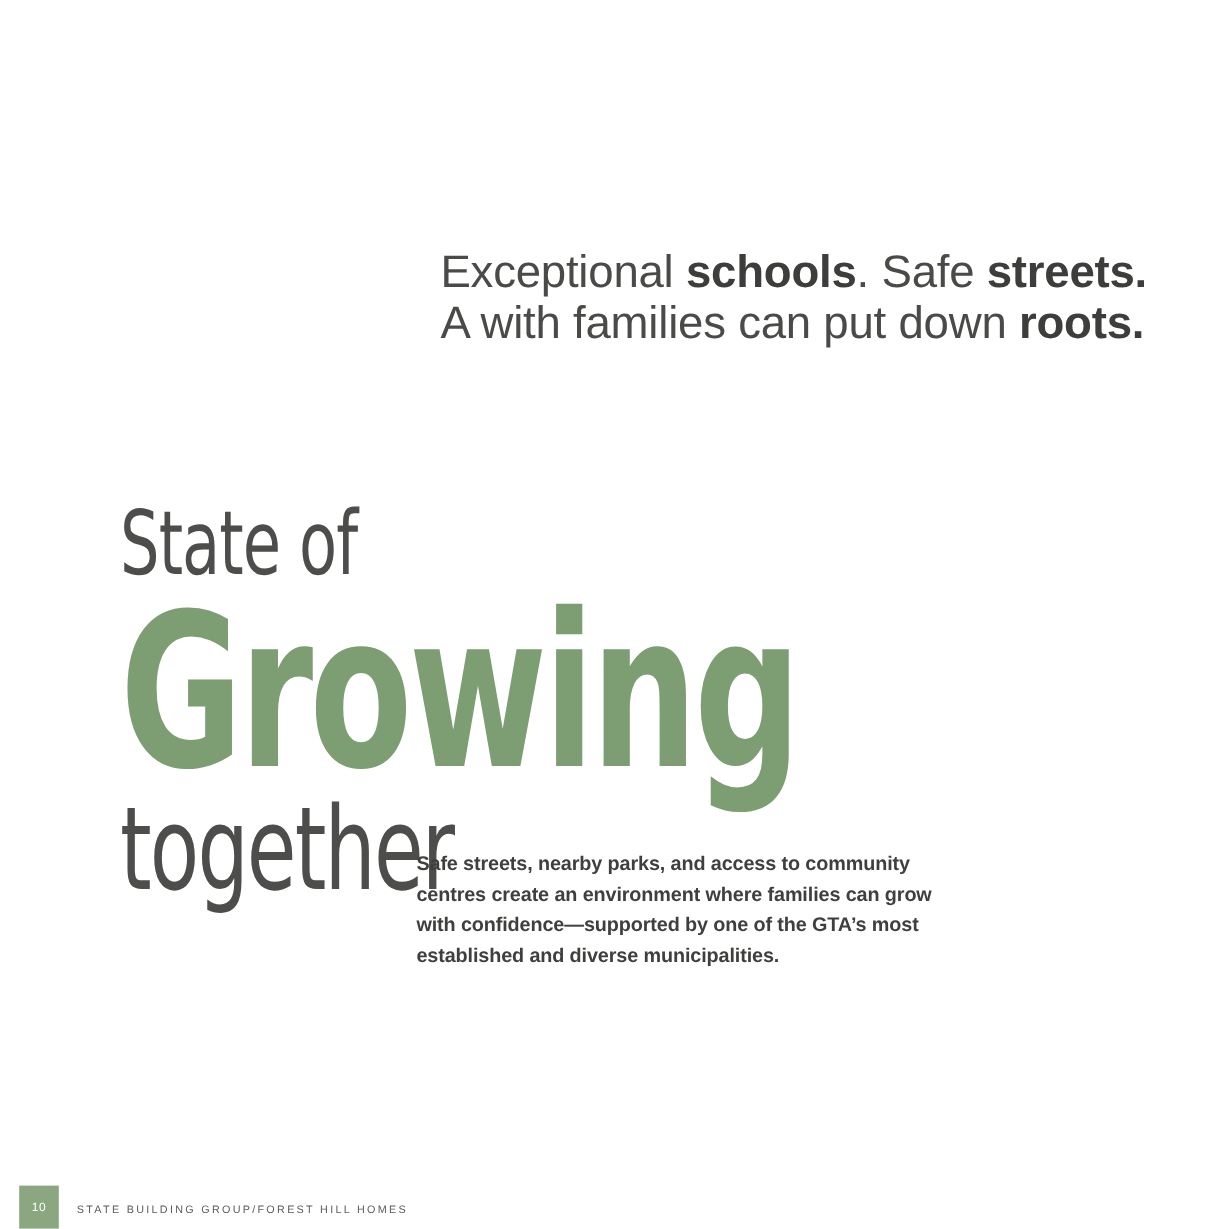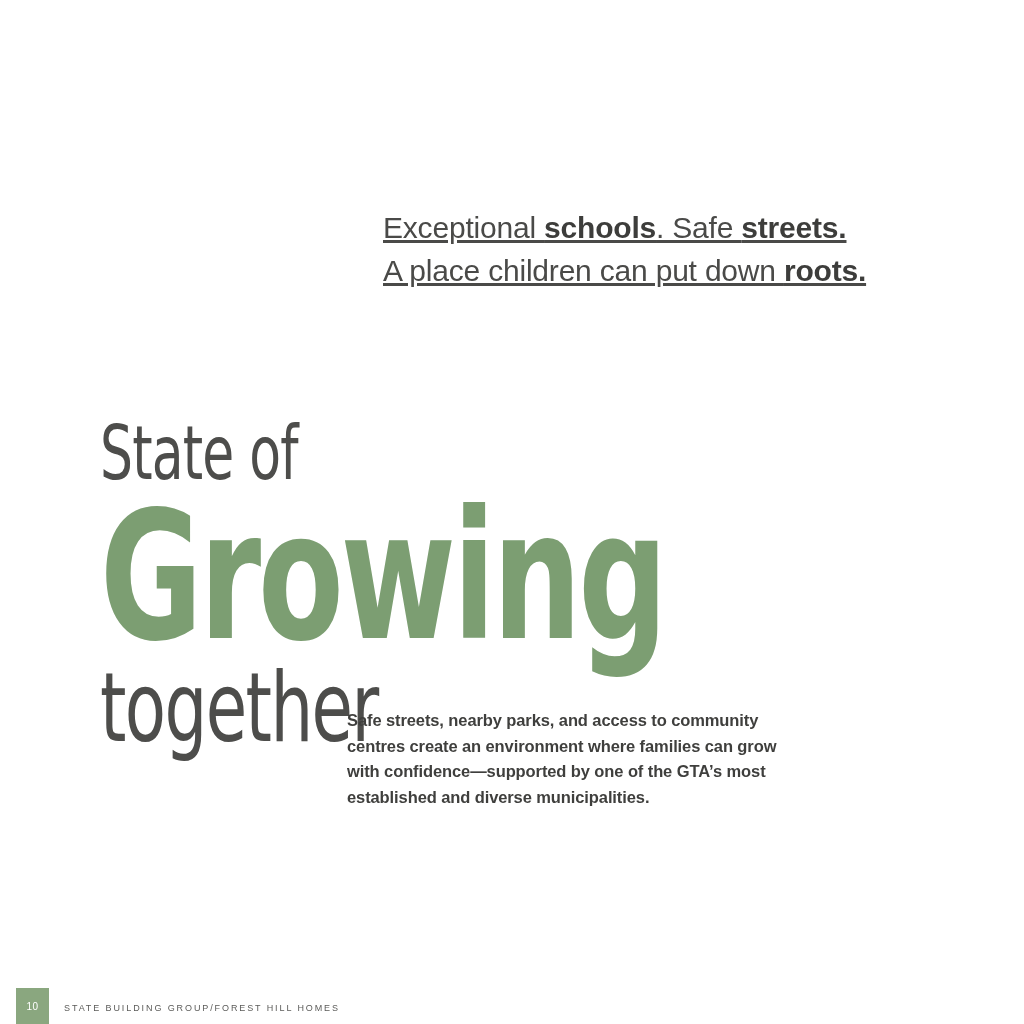--- a/index.html
+++ b/index.html
@@ -18,30 +18,29 @@
   .page {
     position: relative;
     width: 1024px;
     height: 1024px;
     background: #ffffff;
   }
 
   
   .lead {
     position: absolute;
-    left: 383px;
+    left: 367px;
     top: 206px;
     width: 600px;
     font-family: "Liberation Sans", sans-serif;
-    font-size: 30px;
+    font-size: 38px;
     line-height: 43px;
     color: #4a4a48;
     letter-spacing: -0.2px;
     font-weight: 400;
-    text-decoration: underline;
   }
   .lead .b {
     font-weight: 700;
     color: #3d3d3b;
   }
   .lead-line {
     display: block;
     white-space: nowrap;
   }
 
@@ -147,21 +146,21 @@
     margin-top: 12px;
   }
 </style>
 </head>
 <body>
 
 <div class="page">
 
   <div class="lead">
     <span class="lead-line"><span>Exceptional </span><span class="b">schools</span><span>. Safe </span><span class="b">streets.</span></span>
-    <span class="lead-line"><span>A place children can put down </span><span class="b">roots.</span></span>
+    <span class="lead-line"><span>A with families can put down </span><span class="b">roots.</span></span>
   </div>
 
   <div class="headline">
     <div class="line1">State of</div>
     <div class="line2">Growing</div>
     <div class="line3">together</div>
   </div>
 
   <div class="body-copy">
     <p>Safe streets, nearby parks, and access to community centres create an environment where families can grow with confidence—supported by one of the GTA’s most established and diverse municipalities.</p>

